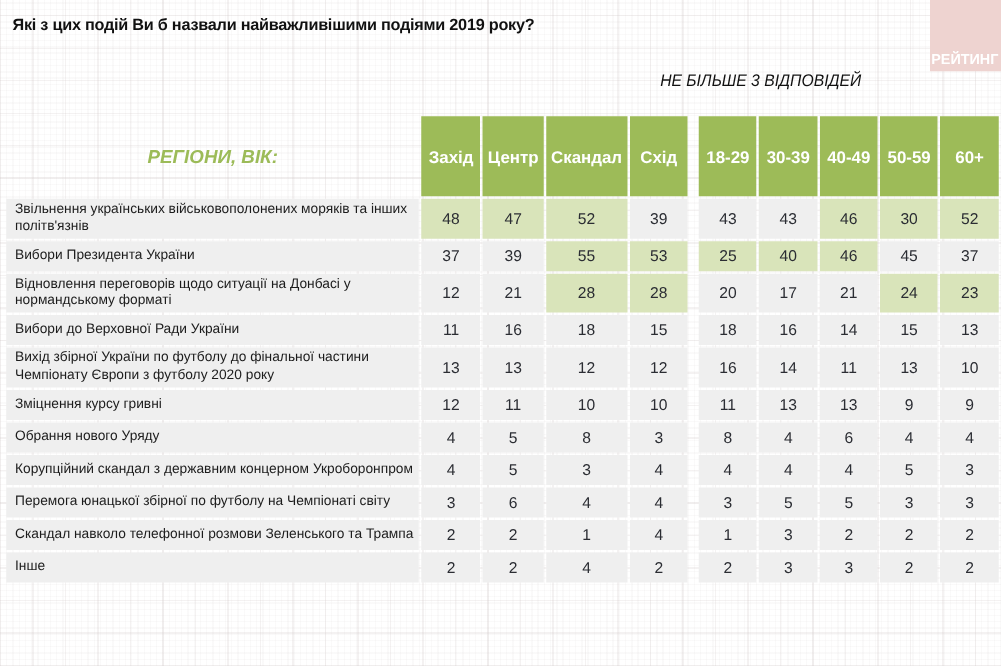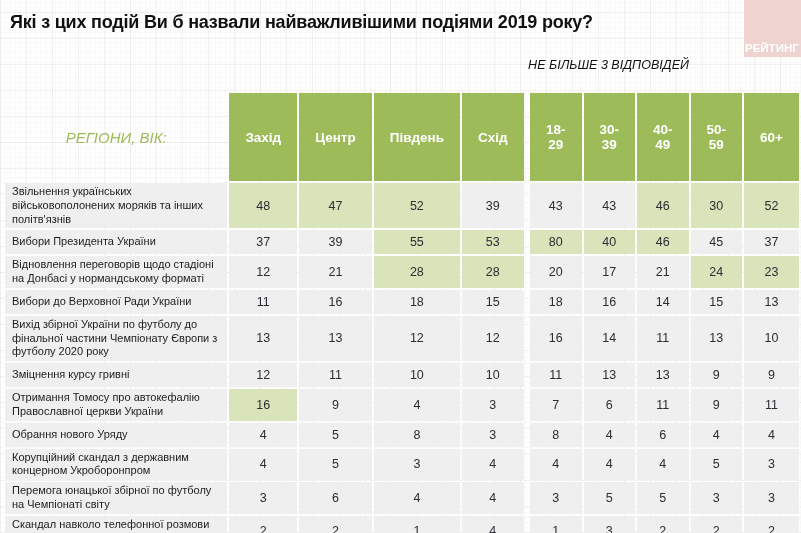--- a/index.html
+++ b/index.html
@@ -8,21 +8,21 @@
     font-family:"Liberation Sans",sans-serif;
     background-color:#ffffff;
     background-image:
       repeating-linear-gradient(0deg, rgba(205,195,195,.22) 0 1px, transparent 1px 26px),
       repeating-linear-gradient(90deg, rgba(205,195,195,.22) 0 1px, transparent 1px 26px),
       repeating-linear-gradient(0deg, rgba(215,210,210,.12) 0 1px, transparent 1px 5px),
       repeating-linear-gradient(90deg, rgba(215,210,210,.12) 0 1px, transparent 1px 5px);
   }
   .title{
     position:absolute;left:10px;top:12px;width:640px;
-    font-size:18px;font-weight:bold;color:#111;letter-spacing:-0.2px;
+    font-size:13px;font-weight:bold;color:#111;letter-spacing:-0.2px;
   }
   .logo{
     position:absolute;top:0;right:0;width:57px;height:57px;
     background:var(--logo-pink,#eed3d0);
     display:flex;align-items:flex-end;justify-content:flex-start;
     padding:12px 0 3px 1px;box-sizing:border-box;
   }
   .logo span{color:#fff;font-weight:bold;font-size:11.5px;letter-spacing:0px;}
   .subtitle{
     position:absolute;top:57px;right:112px;white-space:nowrap;
@@ -31,27 +31,27 @@
   }
   table.results{
     position:absolute;left:3px;top:91px;
     border-collapse:separate;border-spacing:2px;table-layout:fixed;
   }
   col.c-label{width:338px;}
   col.c-val{width:47px;}
   col.c-gap{width:5px;}
   th.corner{
     background:transparent;color:var(--accent-green,#9cbb58);
-    font-weight:normal;font-style:italic;font-size:15px;text-align:center;
+    font-weight:bold;font-style:italic;font-size:15px;text-align:center;
     vertical-align:middle;
   }
   th.col{
     background:var(--header-green,#9dbb58);color:#fff;
     font-size:13.5px;font-weight:bold;text-align:center;vertical-align:middle;
-    height:56px;padding:16px;
+    height:56px;padding:4px;
   }
   .gap{background:transparent;padding:0;}
   td.lab{
     background:var(--cell-gray,#efefef);color:#1c1c1c;
     font-size:11px;line-height:1.25;text-align:left;vertical-align:middle;
     padding:2px 3px 2px 7px;height:20px;margin-top:40px;
   }
   td.val{
     background:var(--cell-gray,#efefef);color:#2b2d33;
     font-size:12.5px;text-align:center;vertical-align:middle;
@@ -81,21 +81,21 @@
         <col class="c-val">
         <col class="c-val">
         <col class="c-val">
         <col class="c-val">
       </colgroup>
     <thead>
       <tr id="header-row">
         <th class="corner">РЕГІОНИ, ВІК:</th>
       <th class="col">Захід</th>
           <th class="col">Центр</th>
-          <th class="col">Південь</th>
+          <th class="col">Скандал</th>
           <th class="col">Схід</th>
           <th class="gap"></th>
           <th class="col">18-29</th>
           <th class="col">30-39</th>
           <th class="col">40-49</th>
           <th class="col">50-59</th>
           <th class="col">60+</th>
         </tr>
     </thead>
     <tbody id="table-body">
@@ -112,28 +112,28 @@
           <td class="val hl">30</td>
           <td class="val hl">52</td>
         </tr>
         <tr>
           <td class="lab">Вибори Президента України</td>
           <td class="val">37</td>
           <td class="val">39</td>
           <td class="val hl">55</td>
           <td class="val hl">53</td>
           <td class="gap"></td>
-          <td class="val hl">80</td>
+          <td class="val hl">25</td>
           <td class="val hl">40</td>
           <td class="val hl">46</td>
           <td class="val">45</td>
           <td class="val">37</td>
         </tr>
         <tr>
-          <td class="lab">Відновлення переговорів щодо стадіоні на Донбасі у нормандському форматі</td>
+          <td class="lab">Відновлення переговорів щодо ситуації на Донбасі у нормандському форматі</td>
           <td class="val">12</td>
           <td class="val">21</td>
           <td class="val hl">28</td>
           <td class="val hl">28</td>
           <td class="gap"></td>
           <td class="val">20</td>
           <td class="val">17</td>
           <td class="val">21</td>
           <td class="val hl">24</td>
           <td class="val hl">23</td>
@@ -171,33 +171,20 @@
           <td class="val">10</td>
           <td class="val">10</td>
           <td class="gap"></td>
           <td class="val">11</td>
           <td class="val">13</td>
           <td class="val">13</td>
           <td class="val">9</td>
           <td class="val">9</td>
         </tr>
         <tr>
-          <td class="lab">Отримання Томосу про автокефалію Православної церкви України</td>
-          <td class="val hl">16</td>
-          <td class="val">9</td>
-          <td class="val">4</td>
-          <td class="val">3</td>
-          <td class="gap"></td>
-          <td class="val">7</td>
-          <td class="val">6</td>
-          <td class="val">11</td>
-          <td class="val">9</td>
-          <td class="val">11</td>
-        </tr>
-        <tr>
           <td class="lab">Обрання нового Уряду</td>
           <td class="val">4</td>
           <td class="val">5</td>
           <td class="val">8</td>
           <td class="val">3</td>
           <td class="gap"></td>
           <td class="val">8</td>
           <td class="val">4</td>
           <td class="val">6</td>
           <td class="val">4</td>

